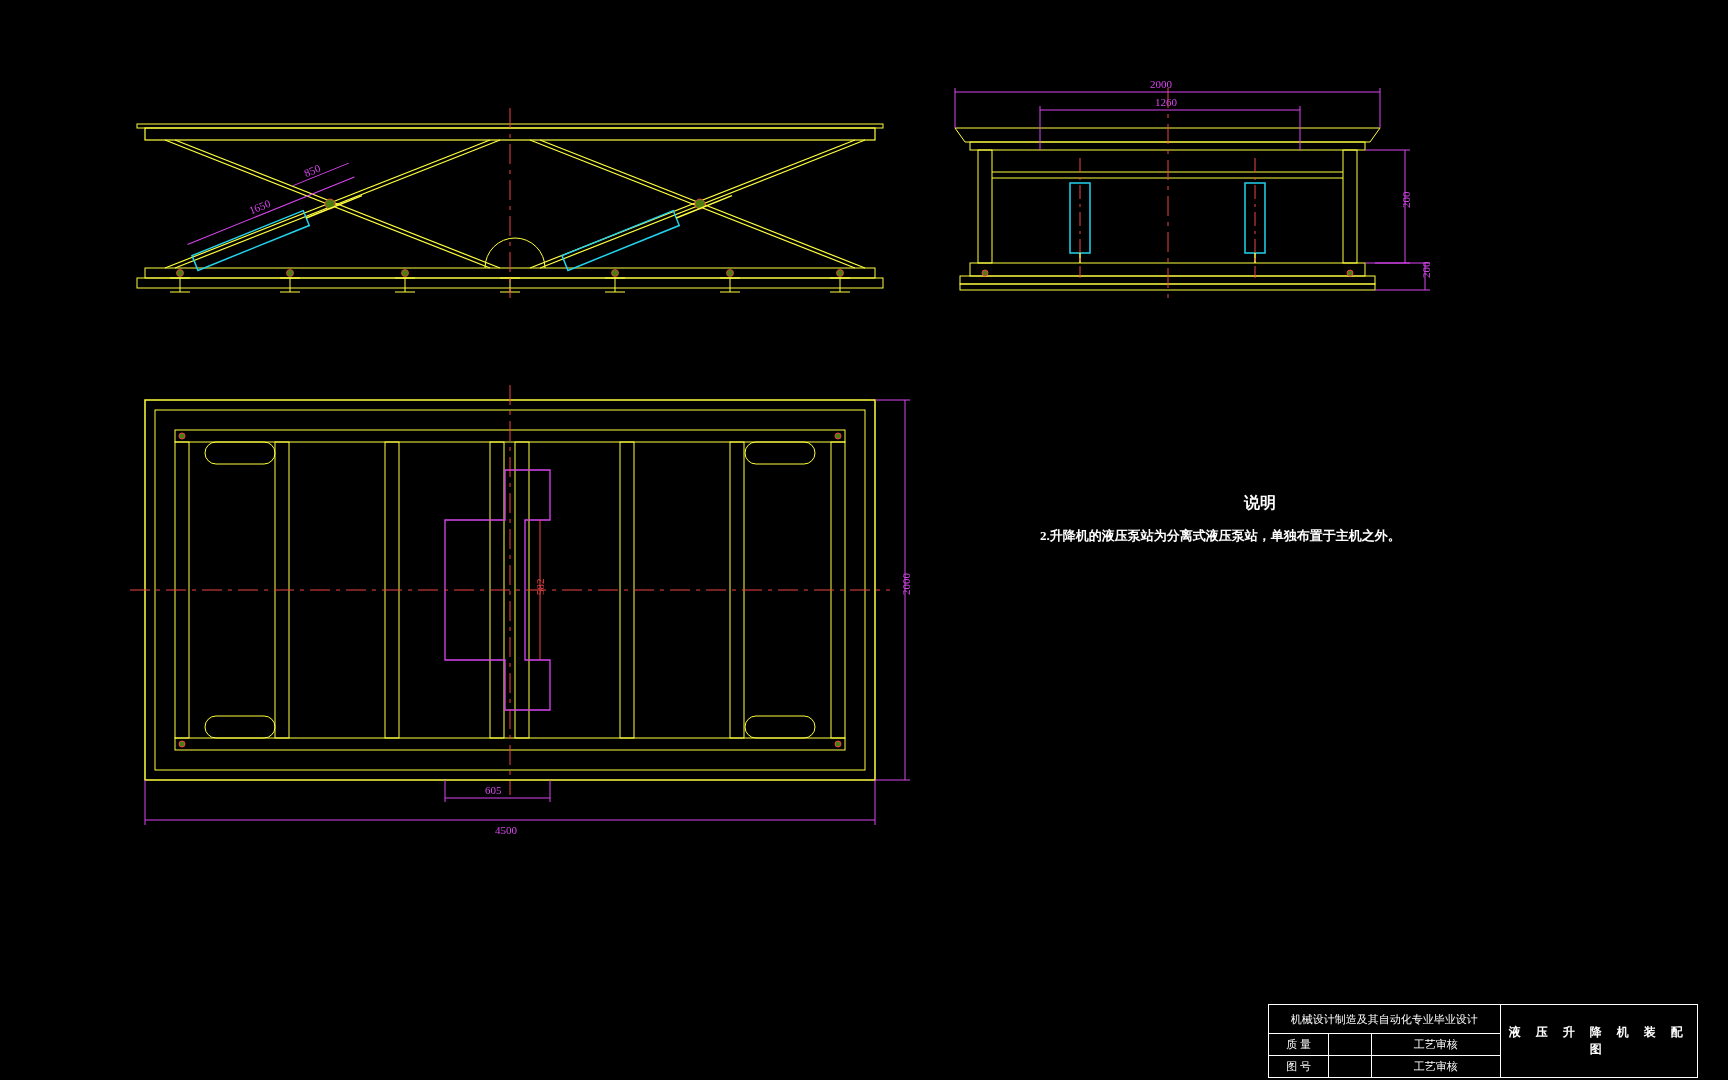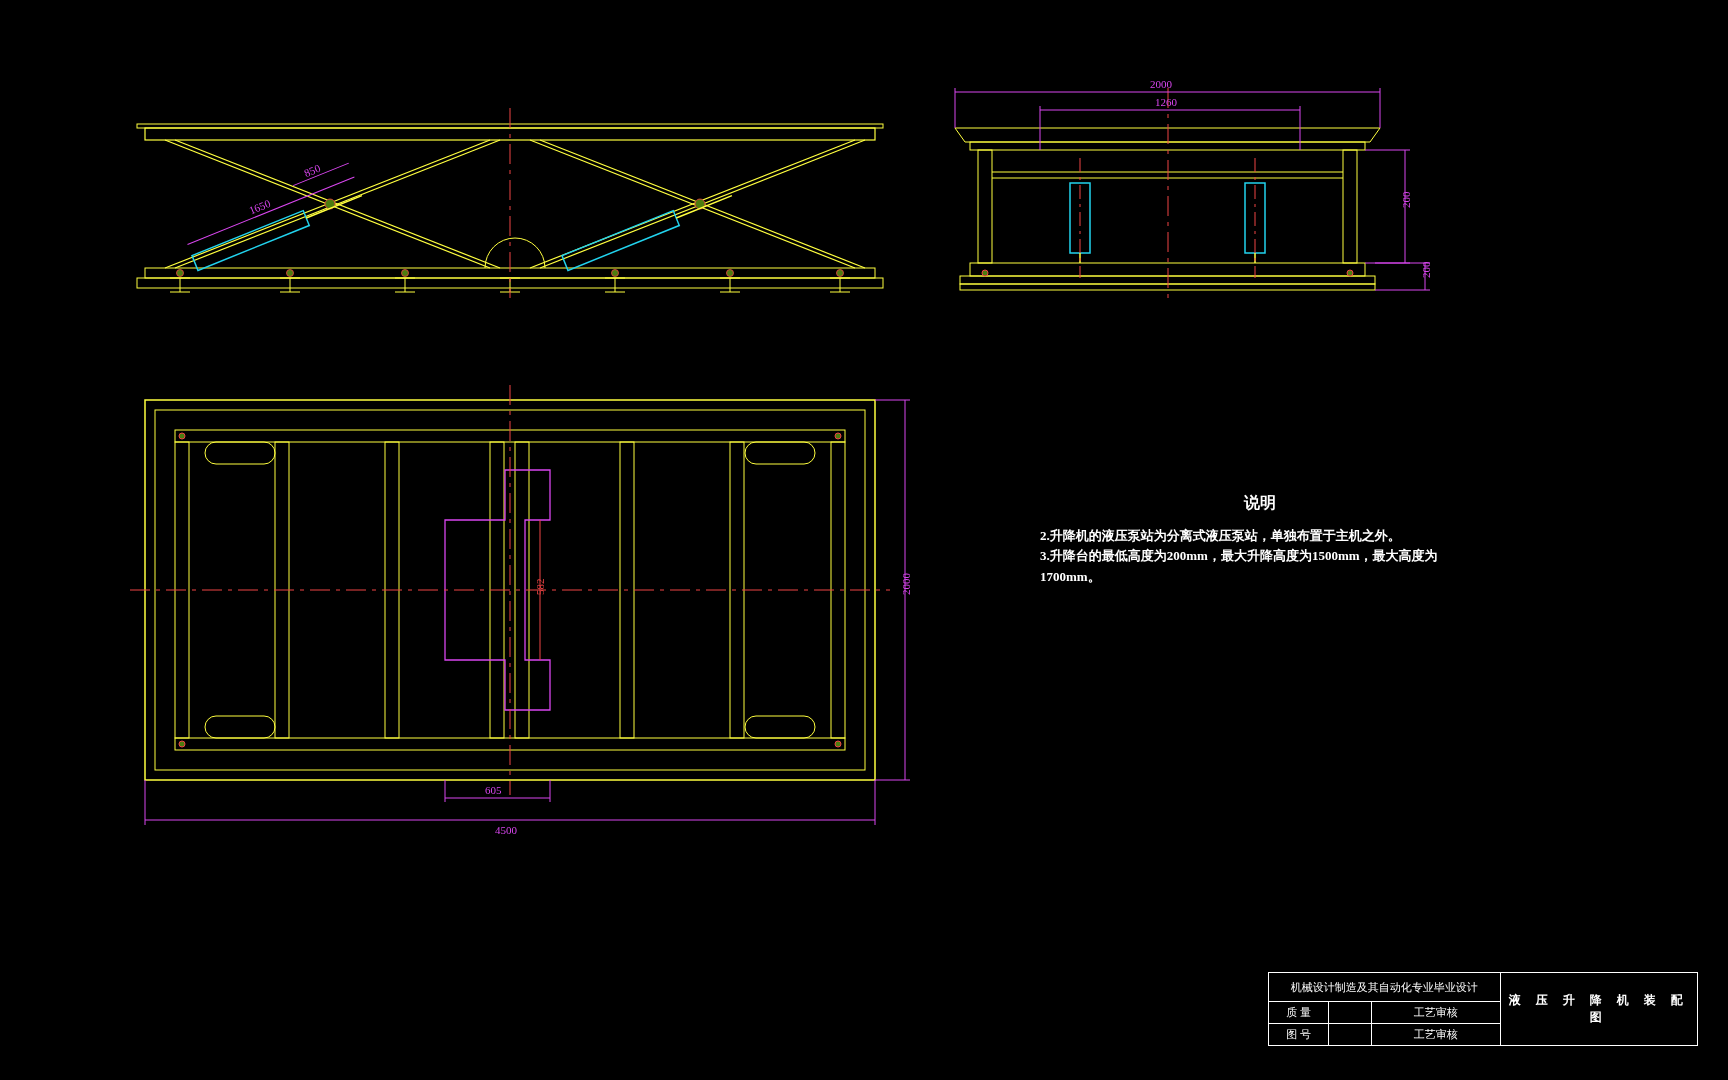--- a/index.html
+++ b/index.html
@@ -1,19 +1,19 @@
 <!DOCTYPE html>
 <html><head>
 <meta charset="utf-8">
 <style>
   html,body{margin:0;padding:0;background:#000;width:1728px;height:1080px;overflow:hidden;font-family:"SimSun","Songti SC",serif;color:#fff}
   svg{position:absolute;top:0;left:0}
   .desc{position:absolute;left:1040px;top:490px;width:440px;font-size:13px;line-height:1.6;font-weight:bold}
   .desc .title{text-align:center;font-size:16px;margin-bottom:10px}
-  .tblk{position:absolute;right:30px;bottom:34px;width:430px;font-size:11px;color:#fff}
+  .tblk{position:absolute;right:30px;bottom:2px;width:430px;font-size:11px;color:#fff}
   .tblk table{border-collapse:collapse;width:100%}
   .tblk td{border:1px solid #fff;padding:3px 6px;text-align:center;vertical-align:middle}
   .tblk .title{font-size:12px;letter-spacing:6px;font-weight:bold}
   .dim{font-family:"SimSun",serif;font-size:11px;fill:#d946ef}
   .dim-red{fill:#ef4444}
 </style>
 </head>
 <body>
 
 <svg width="1728" height="1080" viewBox="0 0 1728 1080">
@@ -209,21 +209,20 @@
 
     <line x1="395" y1="120" x2="395" y2="260" stroke="#ef4444"></line>
     <text class="dim dim-red" x="399" y="195" transform="rotate(-90 399 195)">582</text>
   </g>
 
 </svg>
 
 <div class="desc">
   <div class="title">说明</div>
   <div>2.升降机的液压泵站为分离式液压泵站，单独布置于主机之外。</div>
-  <div>3.升降台的最低高度为200mm，最大升降高度为1500mm，最大高度为1700mm。</div>
 </div>
 
 <div class="tblk">
   <table>
     <tbody>
         <tr>
       <td colspan="3" style="height:22px">机械设计制造及其自动化专业毕业设计</td>
       <td rowspan="3" class="title" style="width:46%">液 压 升 降 机 装 配 图</td>
     </tr>
     <tr>

